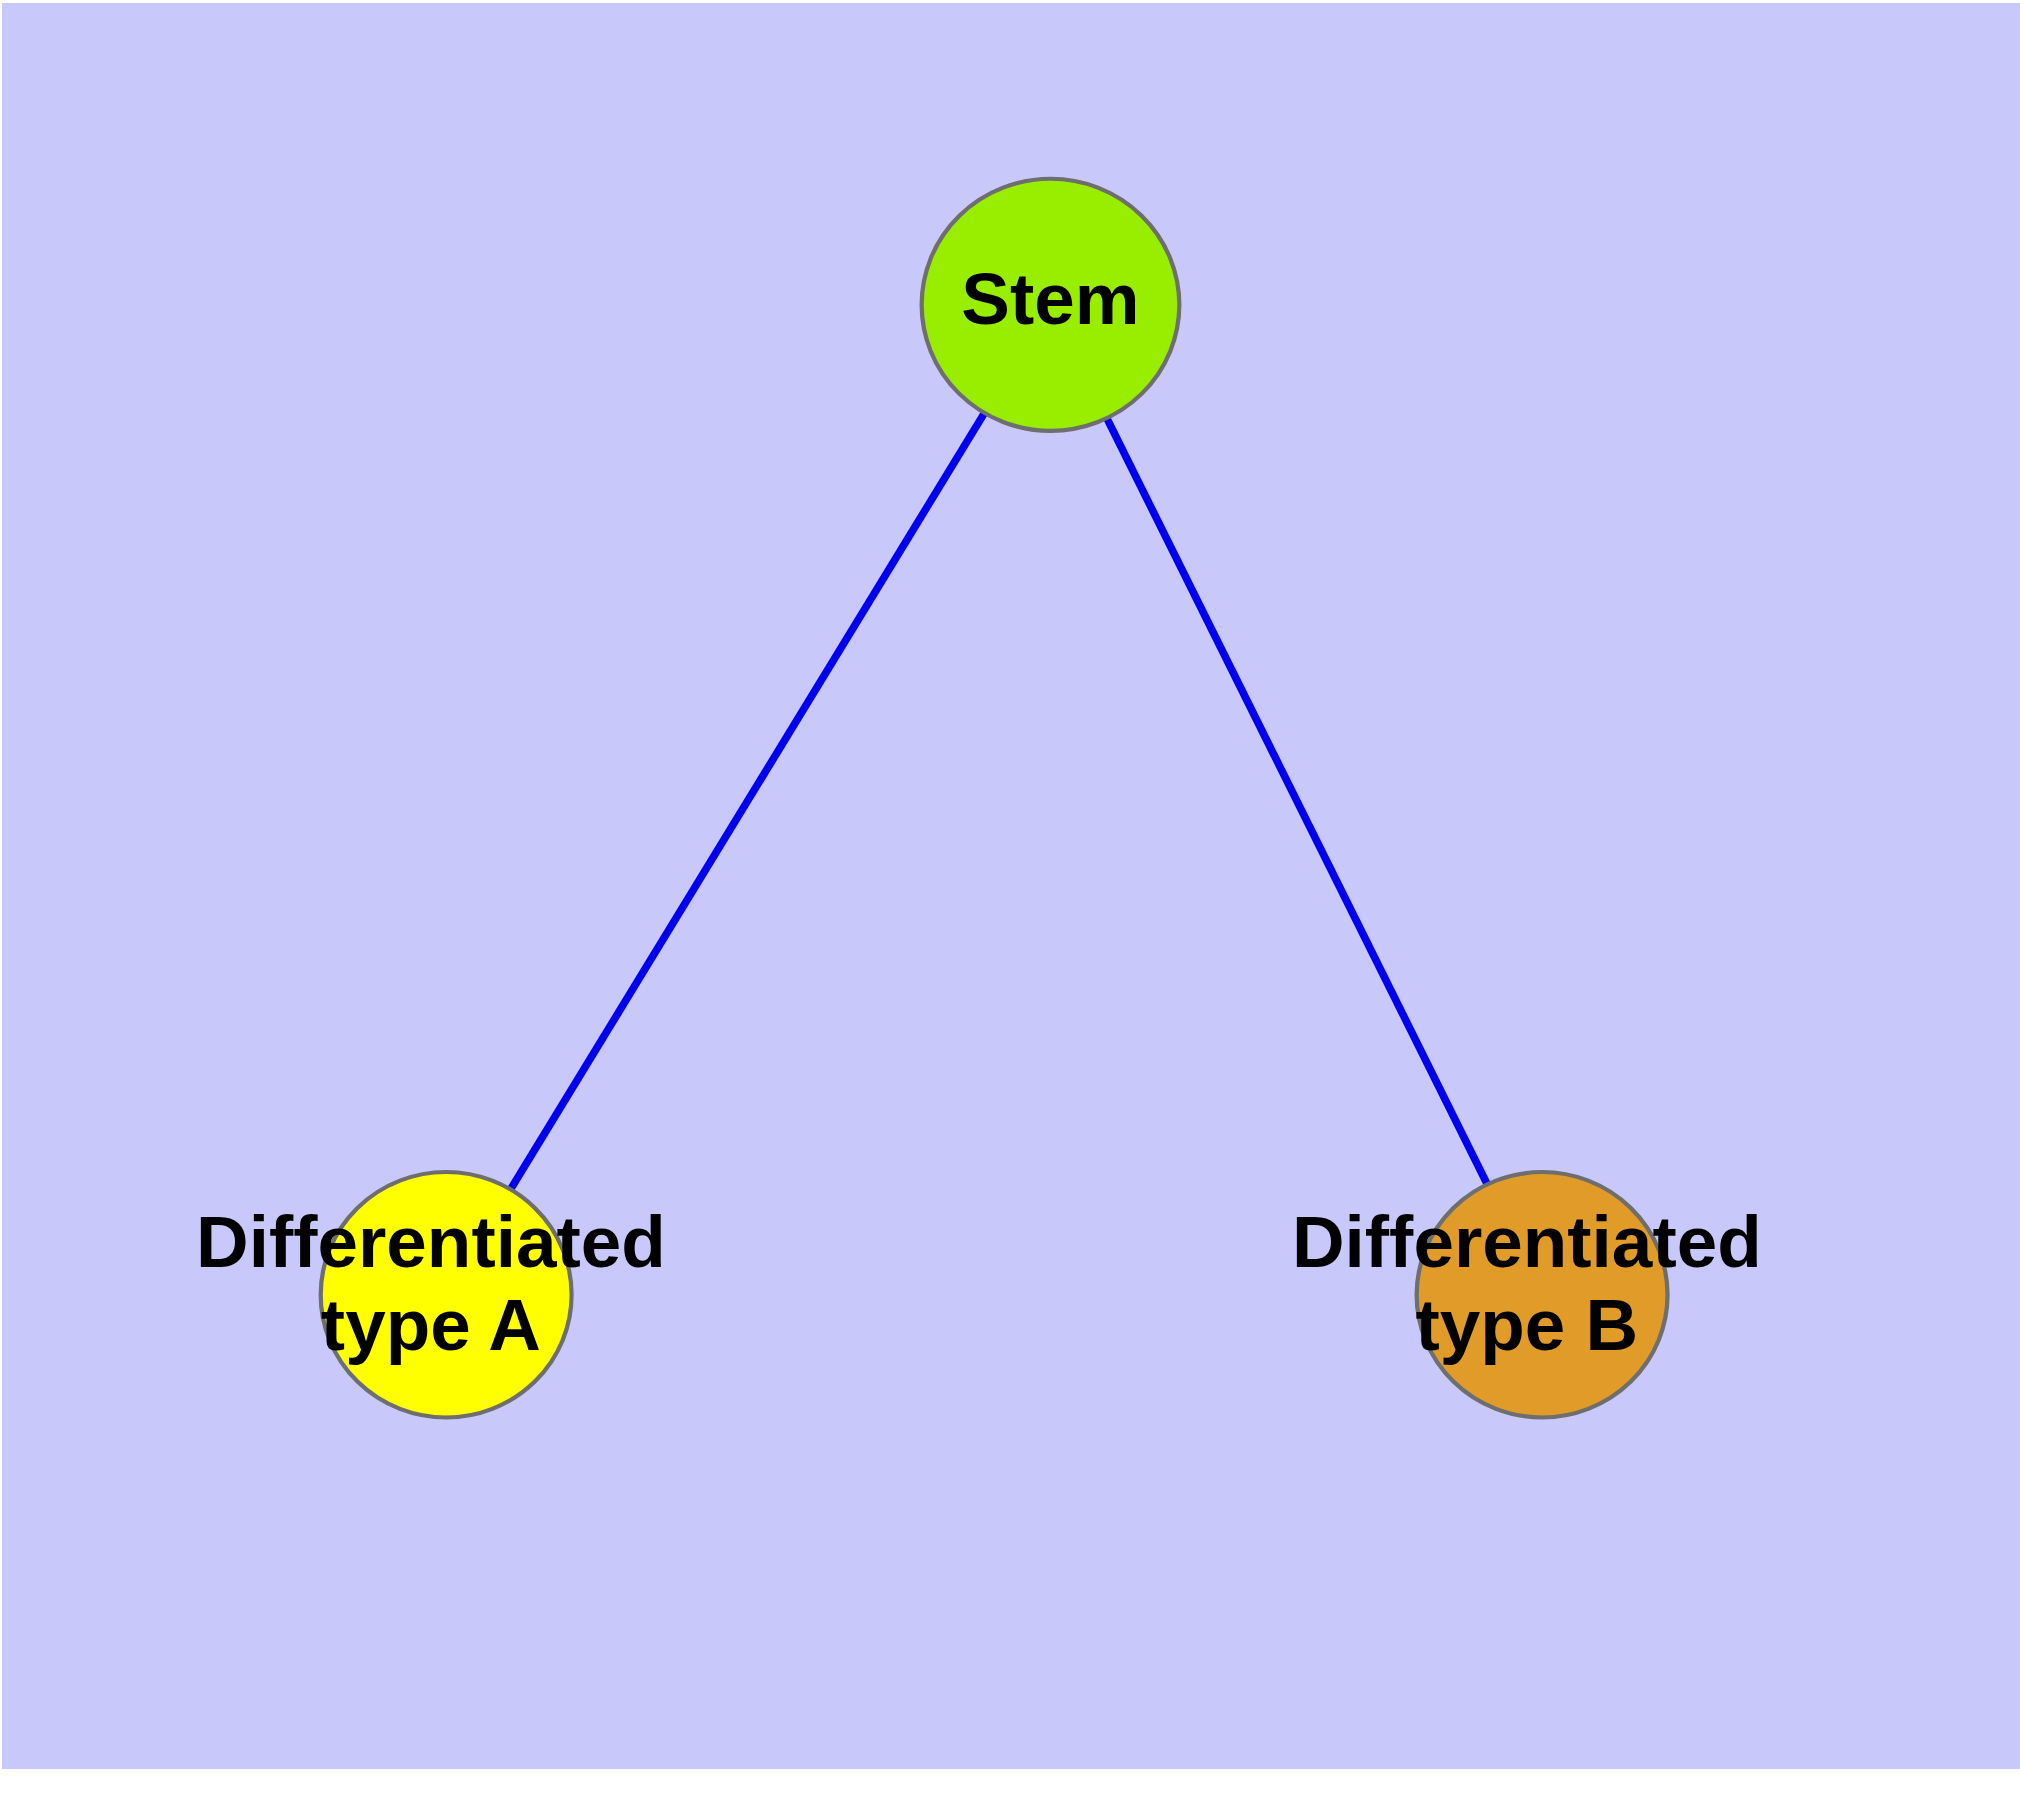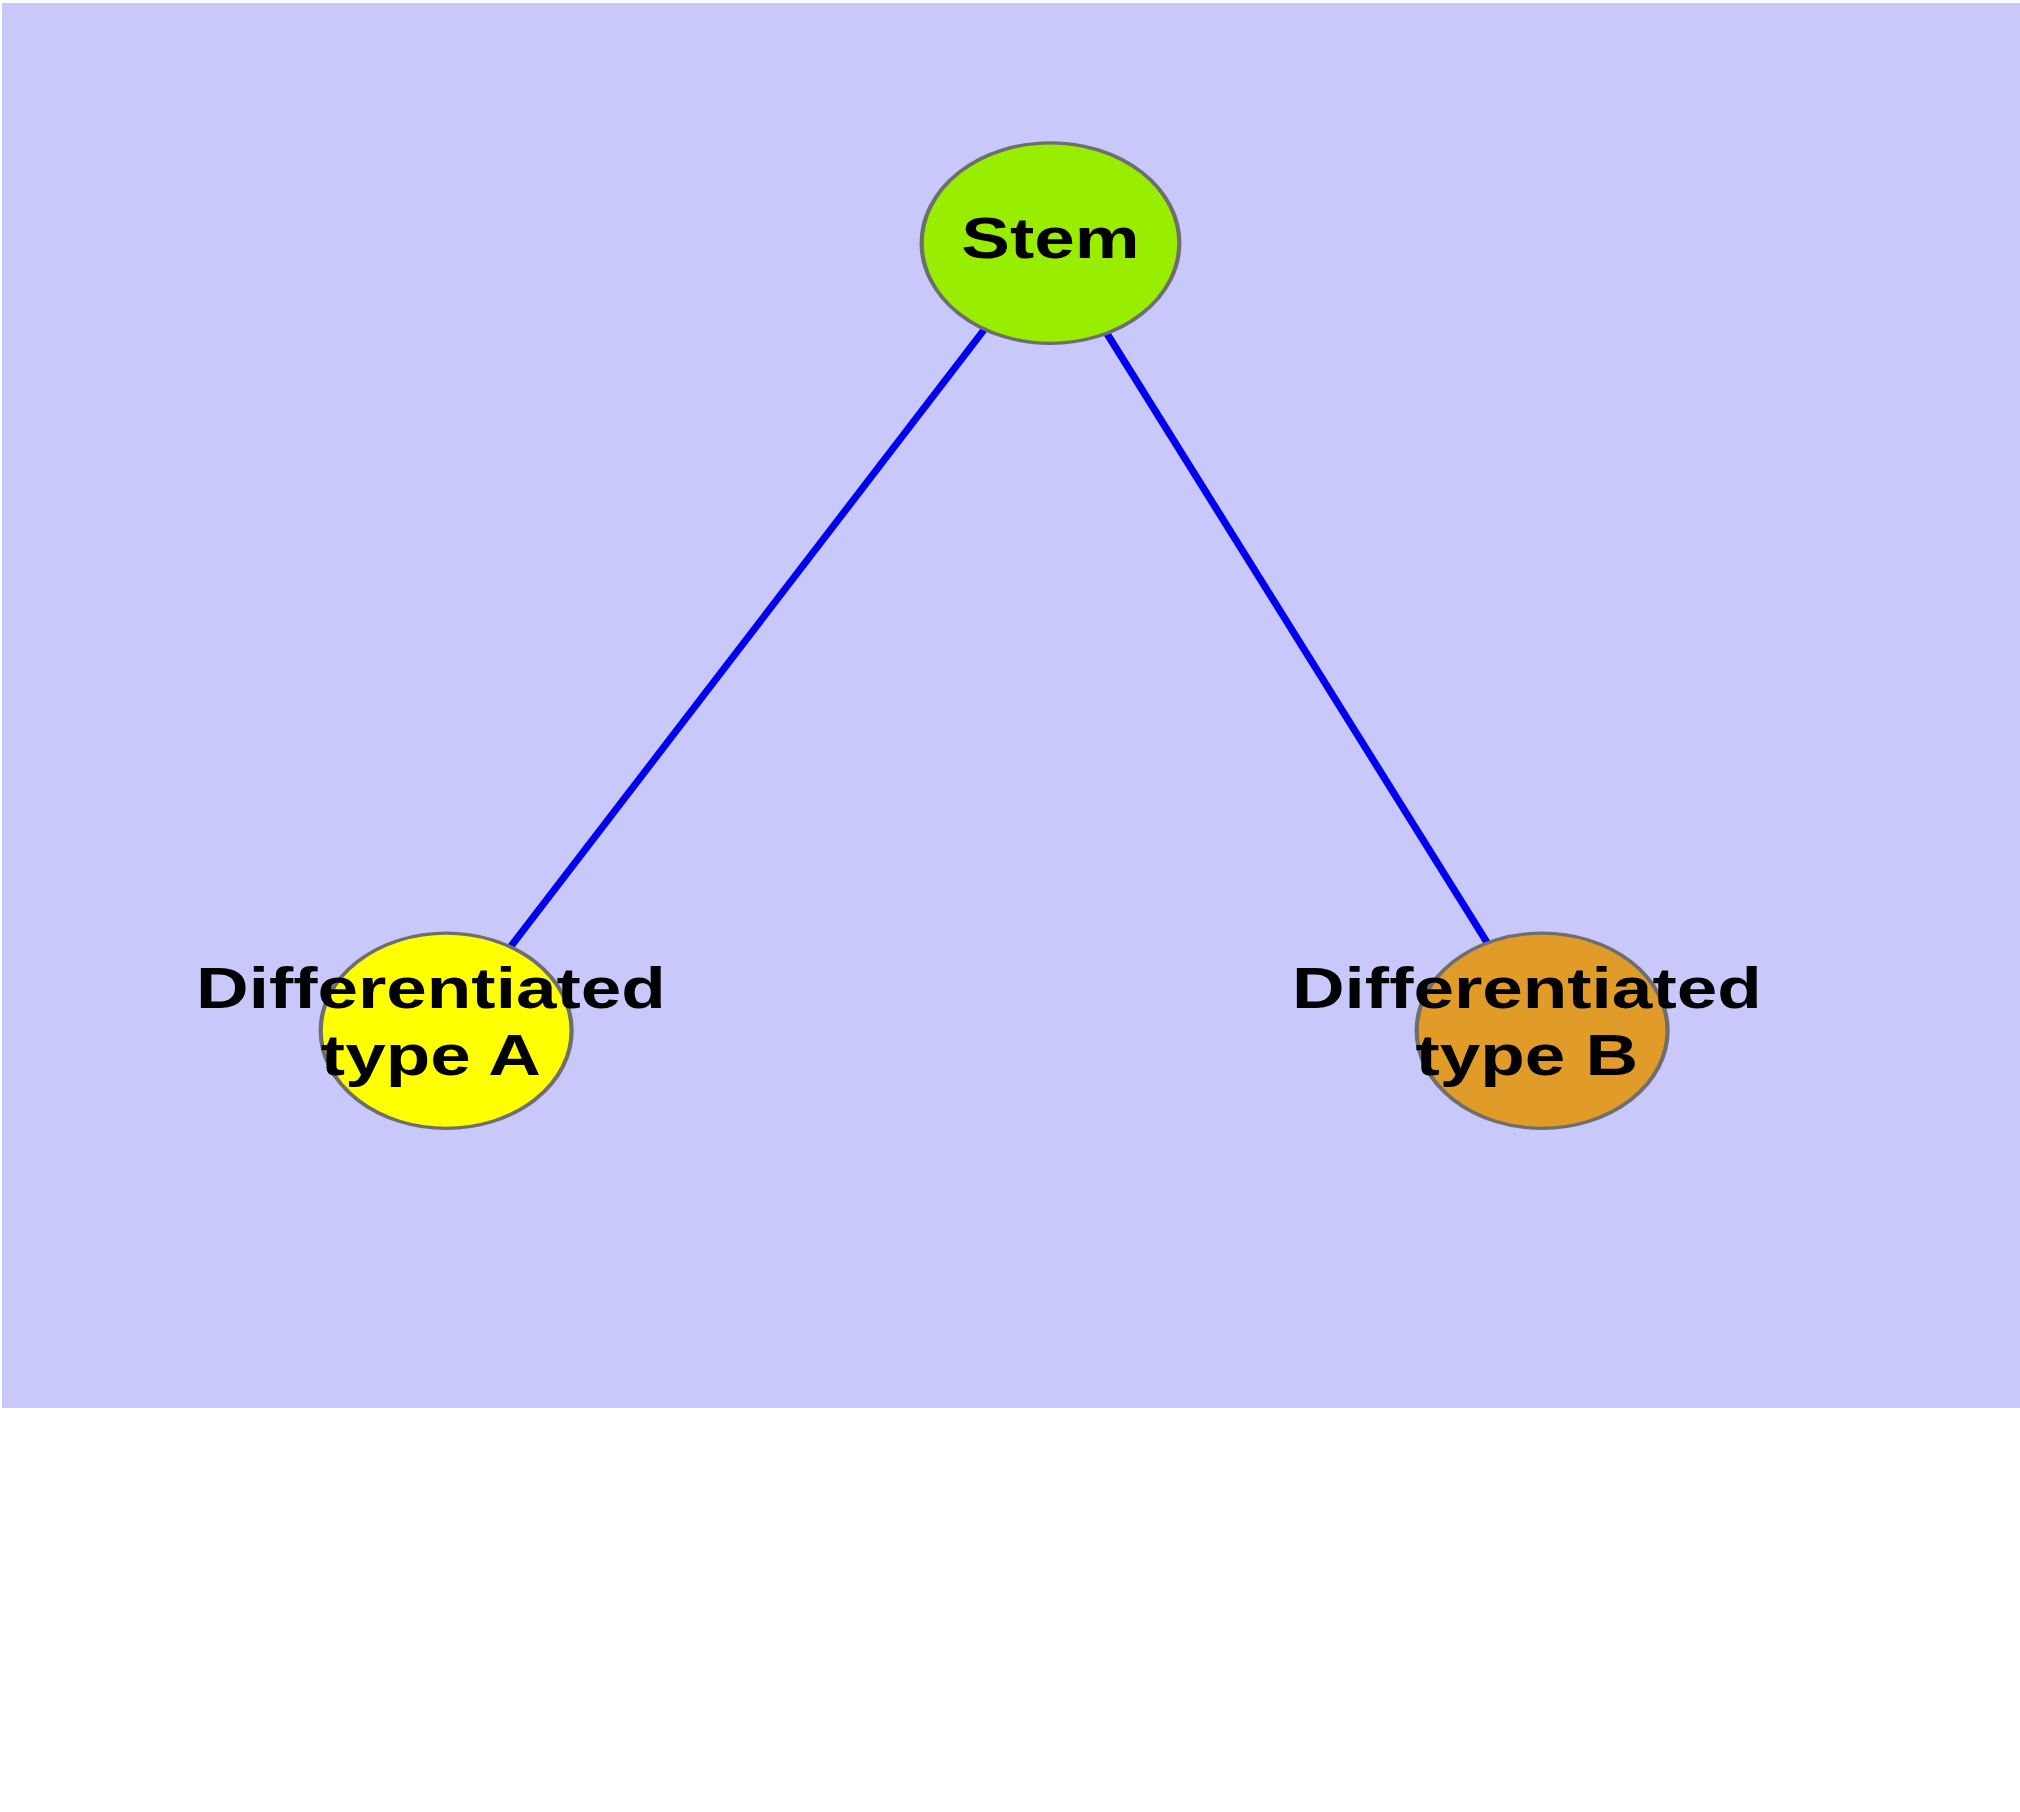--- a/index.html
+++ b/index.html
@@ -13,21 +13,21 @@
     height: 1812px;
     background: #ffffff;
     overflow: hidden;
     font-family: "Liberation Sans", sans-serif;
   }
   #graph-surface {
     position: absolute;
     left: 1.7px;
     top: 3.4px;
     width: 2019px;
-    height: 1405px;
+    height: 1766px;
     background: #c8c8fa;
   }
   #graph-svg {
     position: absolute;
     left: 0;
     top: 0;
     width: 100%;
     height: 100%;
     display: block;
   }

